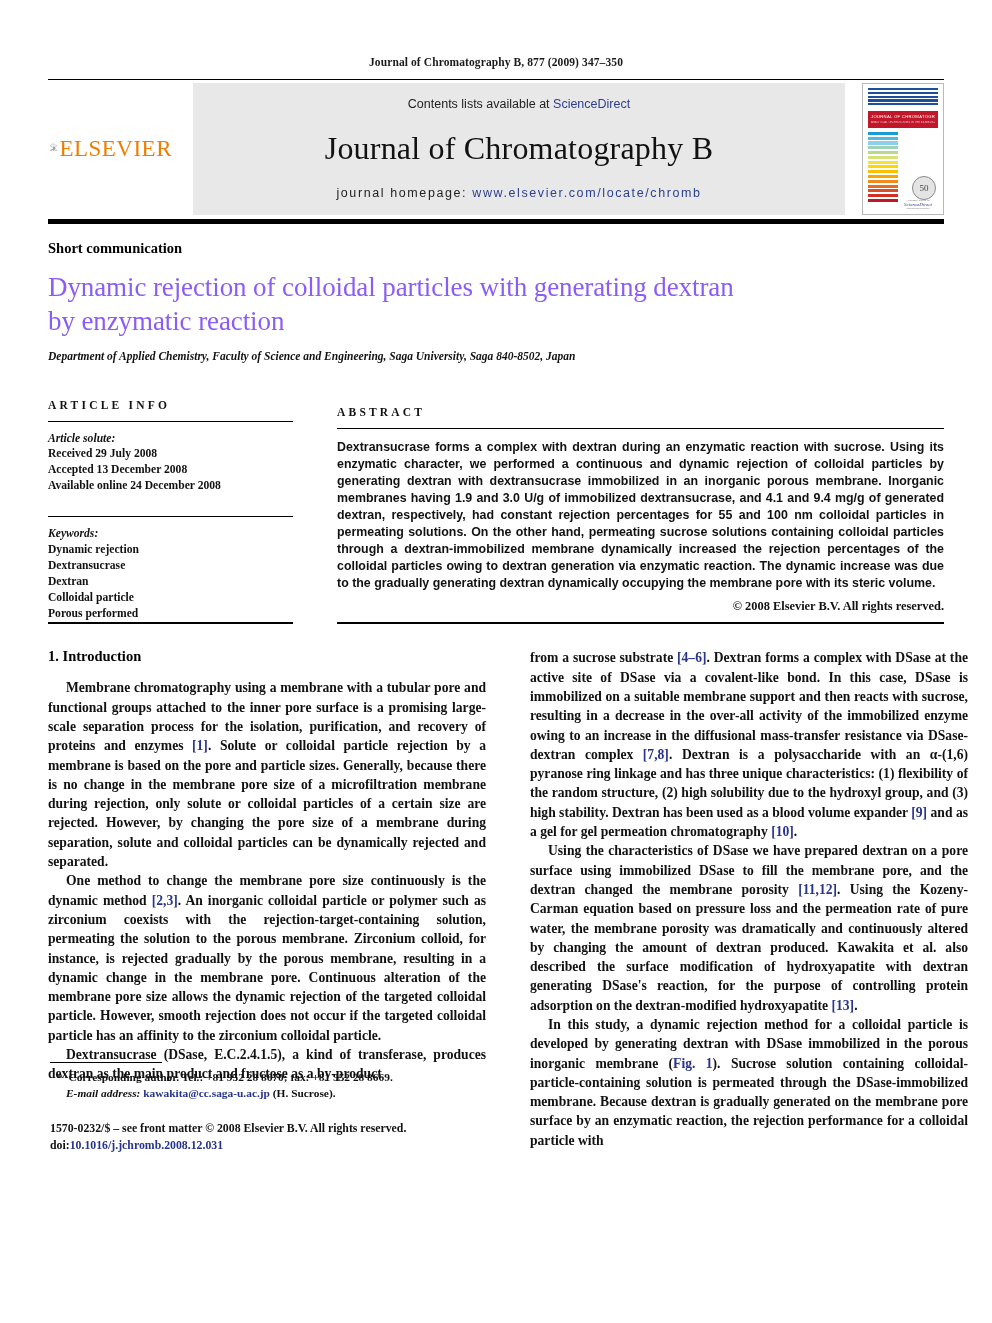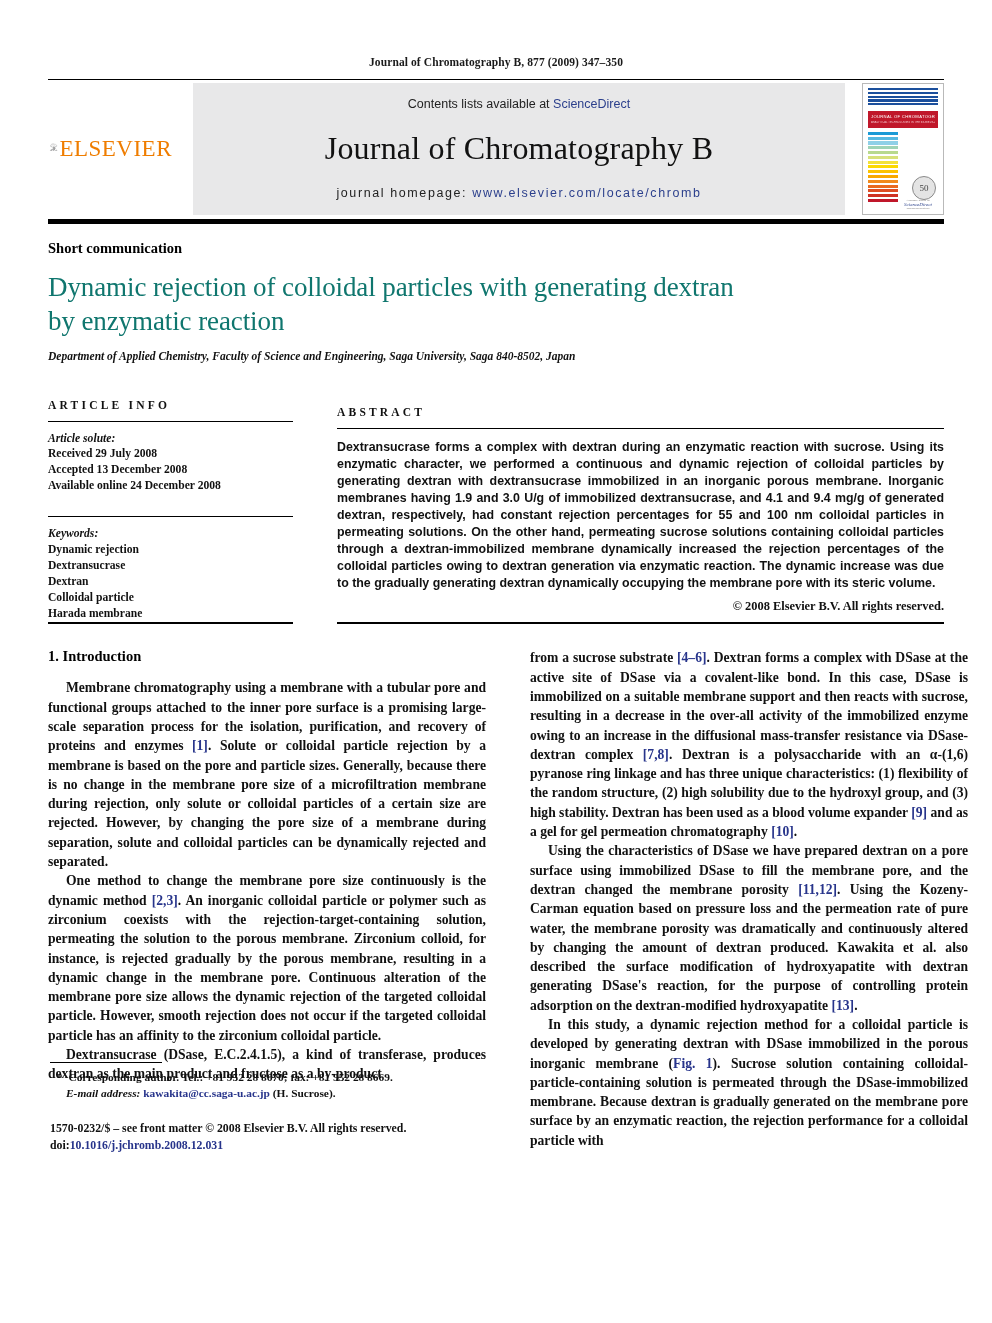--- a/index.html
+++ b/index.html
@@ -192,21 +192,21 @@
     font-size: 14.5px;
     font-weight: bold;
     margin-top: 16px;
   }
   .title {
     font-family: "Liberation Serif", serif;
     font-size: 27px;
     line-height: 1.25;
     margin-top: 14px;
     letter-spacing: -0.1px;
-    color: #0f766e;
+    color: #8b5cf6;
   }
   .authors {
     font-family: "Liberation Serif", serif;
     font-size: 17.5px;
     line-height: 1.35;
     margin-top: 15px;
     color: #111;
   }
   .authors sup { font-size: 12px; }
   .affiliation {
@@ -463,21 +463,21 @@
         <div>Available online 24 December 2008</div>
       </div>
       <div class="info-gap"></div>
       <div class="hr-blk"></div>
       <div class="info-body">
         <div class="it">Keywords:</div>
         <div>Dynamic rejection</div>
         <div>Dextransucrase</div>
         <div>Dextran</div>
         <div>Colloidal particle</div>
-        <div>Harada membrane</div>
+        <div>Porous performed</div>
       </div>
     </div>
 
     <div class="col-abs">
       <div class="sechead">ABSTRACT</div>
       <div class="hr-blk"></div>
       <div class="abs-text">Dextransucrase forms a complex with dextran during an enzymatic reaction with sucrose. Using its enzymatic character, we performed a continuous and dynamic rejection of colloidal particles by generating dextran with dextransucrase immobilized in an inorganic porous membrane. Inorganic membranes having 1.9 and 3.0 U/g of immobilized dextransucrase, and 4.1 and 9.4 mg/g of generated dextran, respectively, had constant rejection percentages for 55 and 100 nm colloidal particles in permeating solutions. On the other hand, permeating sucrose solutions containing colloidal particles through a dextran-immobilized membrane dynamically increased the rejection percentages of the colloidal particles owing to dextran generation via enzymatic reaction. The dynamic increase was due to the gradually generating dextran dynamically occupying the membrane pore with its steric volume.</div>
       <div class="abs-copy">© 2008 Elsevier B.V. All rights reserved.</div>
     </div>
   </div>

